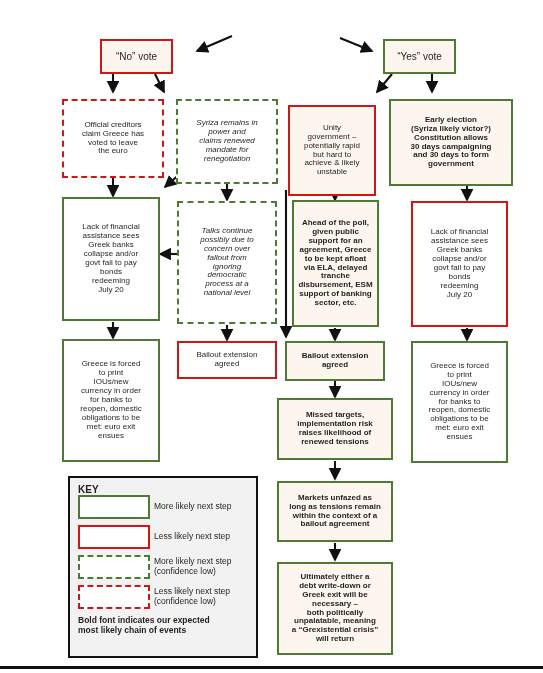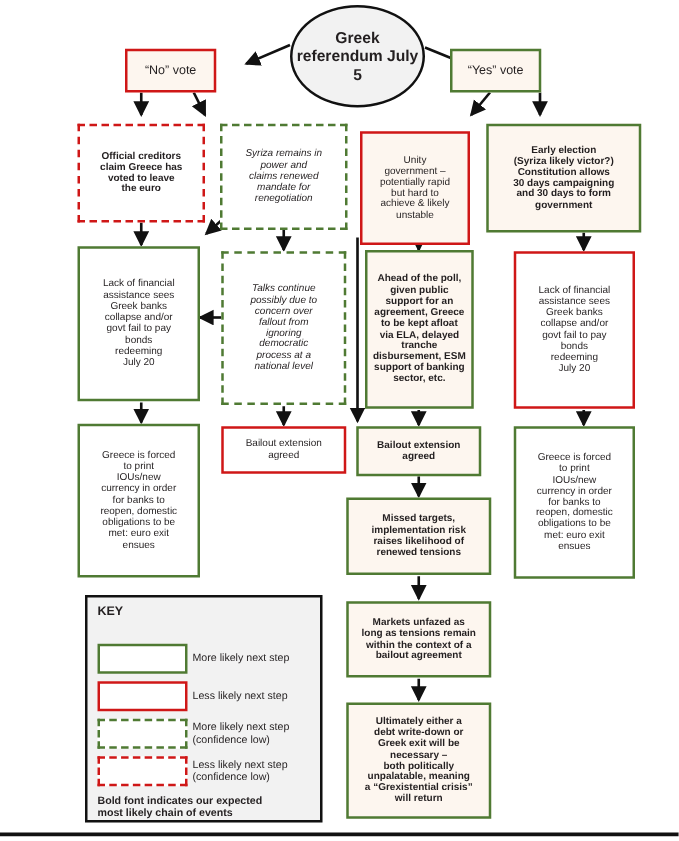--- a/index.html
+++ b/index.html
@@ -22,21 +22,21 @@
     text-align:center;
     line-height:1.12;
     background:#fdf6ef;
     padding:3px 4px;
   }
   .node .txt{display:block;width:100%;white-space:pre-line;}
 
   .solid-green{border:2.5px solid #4f7a33;}
   .solid-red{border:2.5px solid #cf1717;}
   .dash-green{border:2.5px dashed #4f7a33;background:#ffffff;font-style:italic;}
-  .dash-red{border:2.5px dashed #cf1717;background:#ffffff;font-weight:bold;}
+  .dash-red{border:2.5px dashed #cf1717;background:#ffffff;}
   .white-bg{background:#ffffff;}
   .bold{font-weight:bold;}
 
   .circle{
     position:absolute;
     box-sizing:border-box;
     border:2.5px solid #111111;
     border-radius:50%;
     background:#f2f2f2;
     display:flex;align-items:center;justify-content:center;
@@ -45,21 +45,21 @@
     line-height:1.2;
   }
 
   .key-box{
     position:absolute;
     box-sizing:border-box;
     border:2px solid #111111;
     background:#f2f2f2;
     padding:6px 8px;
   }
-  .key-title{font-weight:bold;font-size:10px;margin-bottom:20px;}
+  .key-title{font-weight:bold;font-size:10px;margin-bottom:0;}
   .key-row{display:flex;align-items:center;margin-bottom:6px;}
   .key-swatch{width:72px;height:24px;box-sizing:border-box;flex:0 0 72px;background:#ffffff;}
   .key-label{font-size:8.5px;margin-left:4px;line-height:1.15;}
   .key-note{font-size:8.5px;font-weight:bold;line-height:1.2;margin-top:2px;}
 
   svg.arrows{position:absolute;left:0;top:0;width:543px;height:673px;pointer-events:none;}
 
   .rule{position:absolute;left:0;width:543px;height:3px;background:#111111;}
 </style>
 </head>
@@ -110,31 +110,26 @@
       <path d="M467,328 L467,340"></path>
 
       <path d="M335,381 L335,397"></path>
 
       <path d="M335,461 L335,479"></path>
 
       <path d="M335,543 L335,560"></path>
     </g>
   </svg>
 
-  <div class="circle" style="left:232px;top:4px;width:108px;height:82px;font-size:12.5px;">
-    <span class="txt">Greek
-referendum
-July 5</span>
-  </div>
 
   <div class="node solid-red" style="left:100px;top:39px;width:73px;height:35px;font-size:10px;">
     <span class="txt">“No” vote</span>
   </div>
 
-  <div class="node solid-green" style="left:360px;top:39px;width:73px;height:35px;font-size:10px;">
+  <div class="node solid-green" style="left:383px;top:39px;width:73px;height:35px;font-size:10px;">
     <span class="txt">“Yes” vote</span>
   </div>
 
   <div class="node dash-red" style="left:62px;top:99px;width:102px;height:79px;font-size:8px;">
     <span class="txt">Official creditors
 claim Greece has
 voted to leave
 the euro</span>
   </div>
 

